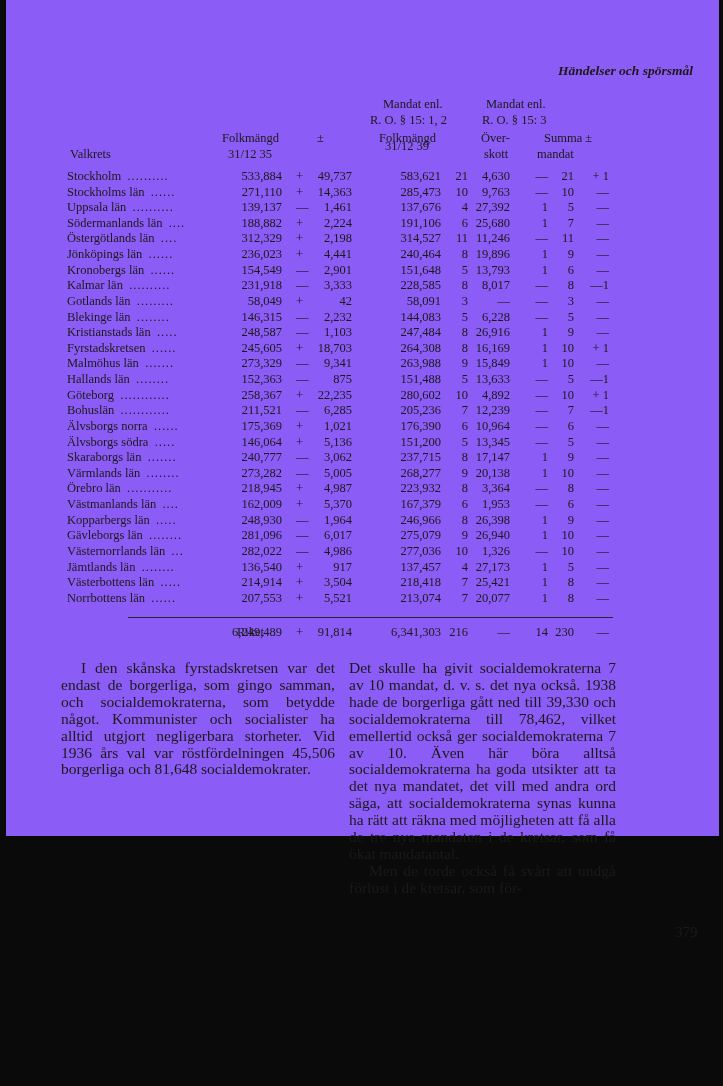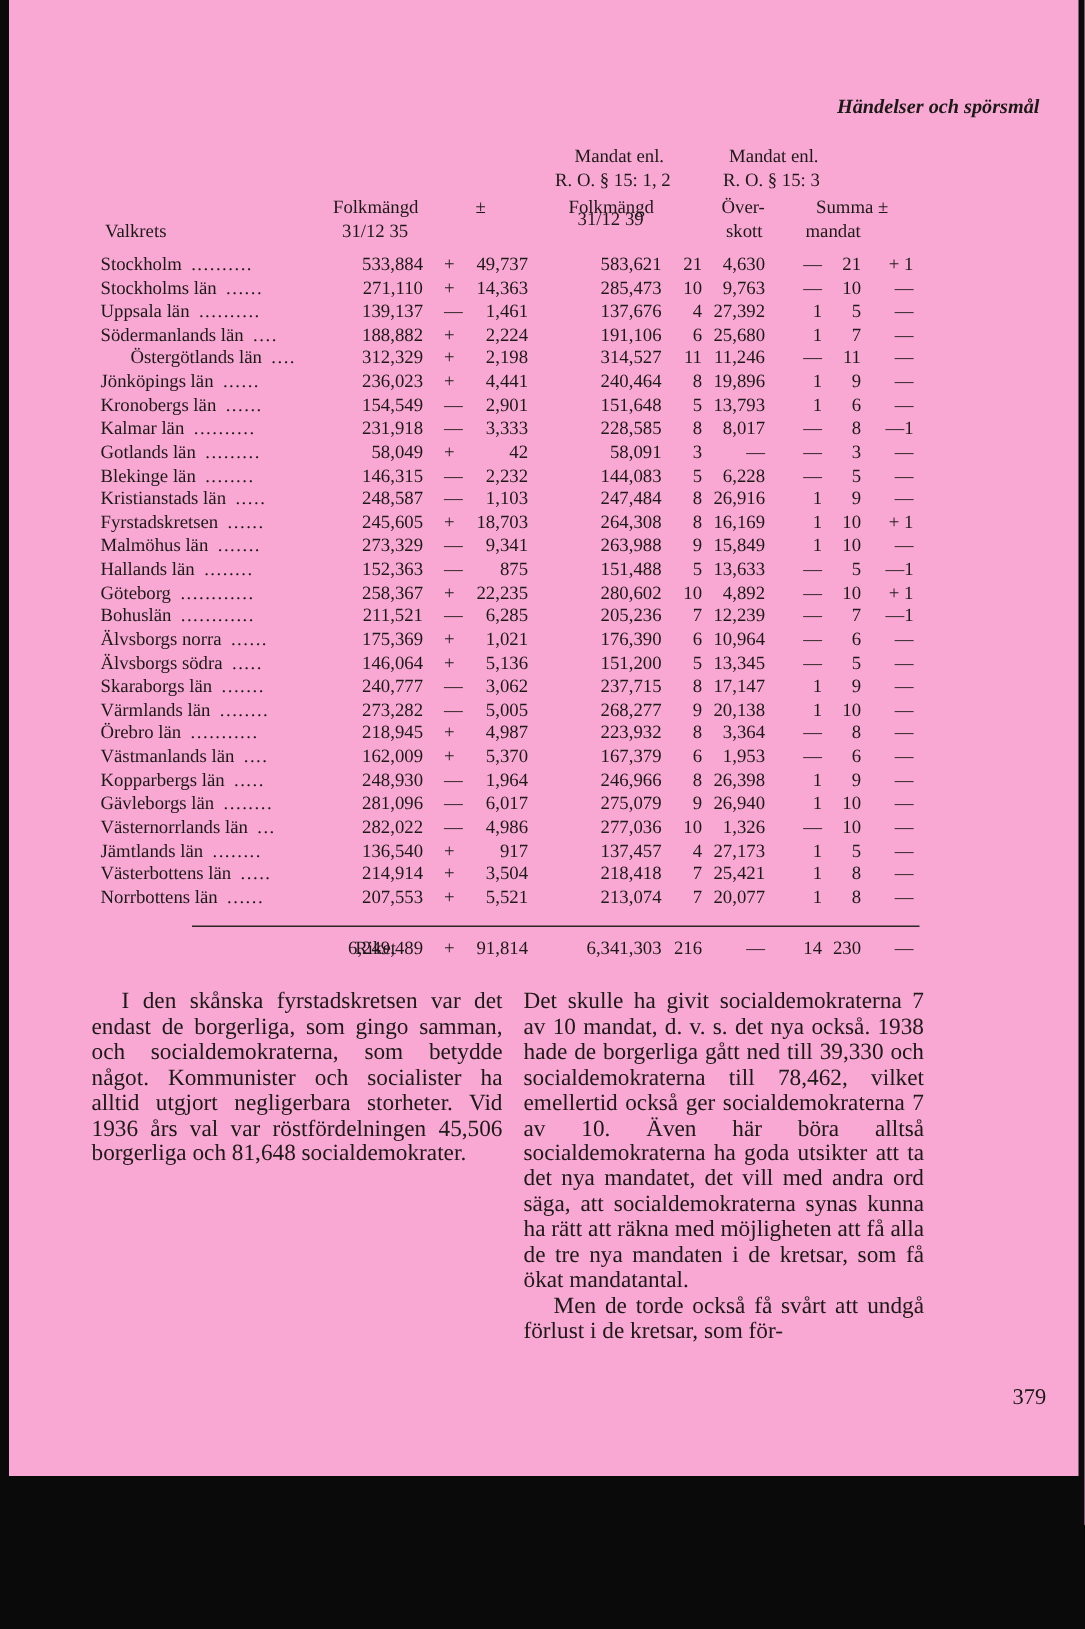--- a/index.html
+++ b/index.html
@@ -3,22 +3,22 @@
   <meta charset="utf-8">
   <style>
     html, body { margin: 0; padding: 0; }
     body {
       width: 723px; height: 1086px; position: relative; overflow: hidden;
       background: #0a0a0a;
       font-family: "Liberation Serif", "DejaVu Serif", serif;
       color: #1c1a17;
     }
     .page {
-      position: absolute; left: 6px; top: 0; width: 713px; height: 984px;
-      background: #f9a8d4;
+      position: absolute; left: 6px; top: 0; width: 713px; height: 836px;
+      background: #8b5cf6;
     }
     .running-head {
       position: absolute; right: 26px; top: 63px;
       font-weight: bold; font-style: italic; font-size: 13.5px;
     }
     
     .tbl { position: absolute; left: 0; top: 0; width: 713px; }
     .th-l { position: absolute; font-size: 12.5px; white-space: nowrap; }
     .row { position: absolute; left: 0; width: 713px; height: 15px; font-size: 12.5px; white-space: nowrap; }
     .row span { position: absolute; top: 0; }
@@ -113,21 +113,21 @@
           <span class="c-sign">+</span>
           <span class="r c-diff">2,224</span>
           <span class="r c-f39">191,106</span>
           <span class="r c-m1">6</span>
           <span class="r c-over">25,680</span>
           <span class="r c-m3">1</span>
           <span class="r c-sum">7</span>
           <span class="r c-chg">—</span>
         </div>
         <div class="row" style="top: 231.48px;">
-          <span class="c-name"><span style="position: static; margin-left: 20px;">Östergötlands län</span>&nbsp;&nbsp;<span class="dots" style="position: static;">....</span></span>
+          <span class="c-name"><span style="position: static;">Östergötlands län</span>&nbsp;&nbsp;<span class="dots" style="position: static;">....</span></span>
           <span class="r c-f35">312,329</span>
           <span class="c-sign">+</span>
           <span class="r c-diff">2,198</span>
           <span class="r c-f39">314,527</span>
           <span class="r c-m1">11</span>
           <span class="r c-over">11,246</span>
           <span class="r c-m3">—</span>
           <span class="r c-sum">11</span>
           <span class="r c-chg">—</span>
         </div>

